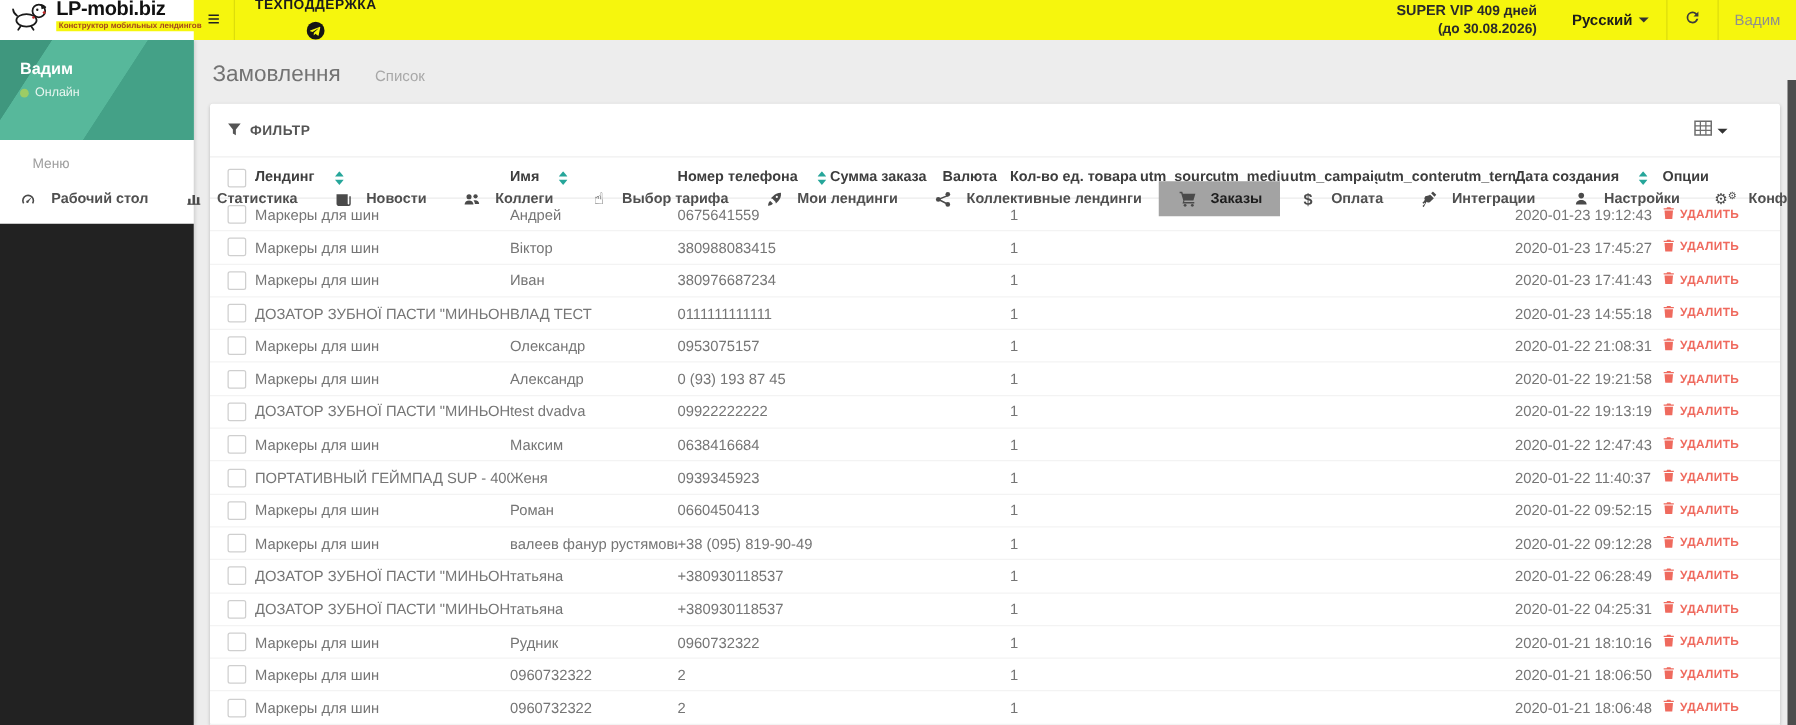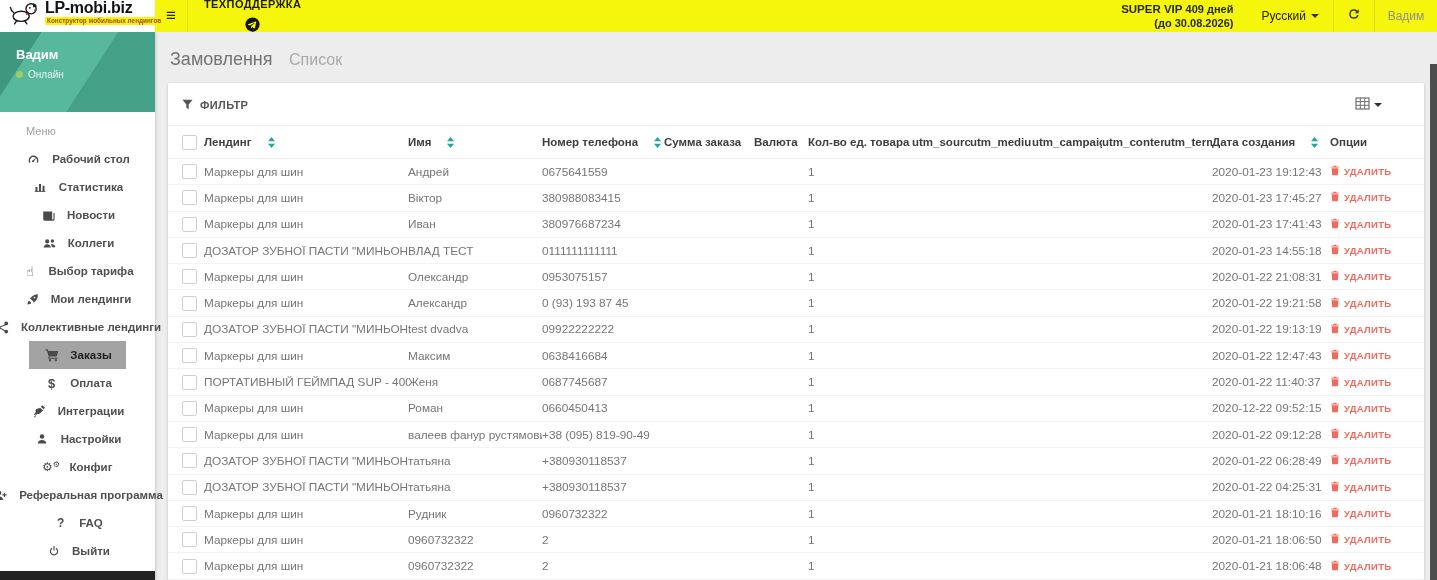--- a/index.html
+++ b/index.html
@@ -11,51 +11,51 @@
   .logo-text { line-height:1; }
   .logo-title { font-weight:bold; font-size:16px; color:#111; letter-spacing:-.3px; }
   .logo-sub { display:block; font-size:6.4px; font-weight:bold; color:#a5481d; background:#f6f60d; padding:1px 2px; margin-top:1px; white-space:nowrap; }
   .ybar { flex:1; display:flex; align-items:center; }
   .hamburger { width:32px; text-align:center; font-size:17px; font-weight:bold; color:#222; cursor:pointer; }
   .ydiv { width:1px; height:32px; background:rgba(0,0,0,.10); }
   .support { display:flex; align-items:center; gap:7px; padding:0 16px; font-size:11px; font-weight:bold; letter-spacing:.4px; color:#1c1c1c; background:none; border:none; cursor:pointer; font-family:inherit;flex-direction:column; }
   .yspacer { flex:1; }
   .vip { text-align:right; font-size:11px; color:#2a2a2a; line-height:1.25; padding-right:14px;font-weight:bold; }
   .vip b { font-size:11.5px; }
-  .lang { display:flex; align-items:center; gap:5px; font-size:12px; font-weight:normal; color:#1c1c1c; padding:0 14px; cursor:pointer; }
+  .lang { display:flex; align-items:center; gap:5px; font-size:12px; font-weight:bold; color:#1c1c1c; padding:0 14px; cursor:pointer; }
   .caret-down { width:0; height:0; border-left:4px solid transparent; border-right:4px solid transparent; border-top:4px solid #333; }
   .refresh-btn { width:40px; display:flex; align-items:center; justify-content:center; cursor:pointer; }
   .top-user { width:62px; text-align:center; font-size:12px; color:#8f8f8f; cursor:pointer; }
 
   
   .shell { display:flex; height:548px; position:relative; }
 
   
   .sidebar { width:155px; flex-shrink:0; background:#ffffff; display:flex; flex-direction:column; box-shadow:1px 0 3px rgba(0,0,0,.15); z-index:3; }
   .profile { height:80px; padding:15px 16px; color:#fff;
     background:
       linear-gradient(123deg, #3f977e 0%, #3f977e 20%, rgba(0,0,0,0) 20.3%),
       linear-gradient(123deg, rgba(0,0,0,0) 57%, #44a187 57.3%),
       #57b89b; }
   .profile-name { font-size:13px; font-weight:bold; }
   .profile-status { display:flex; align-items:center; gap:5px; margin-top:7px; font-size:10px; color:#eaf6f1; }
   .status-dot { width:7px; height:7px; border-radius:50%; background:#9ccc65; }
   .menu-label { font-size:11px; color:#9e9e9e; padding:13px 26px 8px; }
-  .menu { display:flex; flex-direction:column;align-items:center; }
+  .menu { display:flex; flex-direction:row; }
   .menu-item { display:flex; align-items:center; gap:10px; height:28px; padding:0 14px; font-size:11.5px; font-weight:bold; color:#4f4f4f; cursor:pointer; white-space:nowrap; }
   .menu-item.active { background:#a3a3a3; color:#1d1d1d; }
   .mi-icon { width:17px; text-align:center; font-size:12px; color:#4a4a4a; display:flex; justify-content:center; align-items:center; flex-shrink:0; }
   .mi-icon svg { display:block; }
   .sidebar-foot { flex:1; background:#222; margin-top:6px; }
 
   
   .main { flex:1; padding:10px 13px 0 13px; overflow:hidden; }
   .page-head { margin:7px 0 13px 2px; color:#737373; }
   .page-title { font-size:18px; font-weight:normal; display:inline; }
-  .page-sub { font-size:16px; color:#a8a8a8; margin-left:12px; }
+  .page-sub { font-size:12px; color:#a8a8a8; margin-left:23px; }
 
   .card { background:#fff; border-radius:2px; box-shadow:0 1px 3px rgba(0,0,0,.22); }
   .card-toolbar { display:flex; align-items:center; justify-content:space-between; padding:13px 14px 11px; }
   .filter-btn { display:flex; align-items:center; gap:7px; font-size:11px; font-weight:bold; letter-spacing:.4px; color:#555; background:none; border:none; cursor:pointer; font-family:inherit; }
   .grid-btn { display:flex; align-items:center; gap:4px; cursor:pointer; padding-right:28px; }
 
   .grid-row { display:grid; grid-template-columns:30px 204px 134px 122px 90px 54px 104px 58px 62px 70px 62px 48px 118px 1fr; align-items:center; padding:0 14px 0 6px; }
   .thead { height:34px; border-top:1px solid #f0f0f0; border-bottom:1px solid #ececec; }
   .th { font-size:11.5px; font-weight:bold; color:#3d3d3d; display:flex; align-items:center; gap:16px; white-space:nowrap; overflow:hidden; cursor:pointer; }
   .th.nosort { cursor:default; }
@@ -579,21 +579,21 @@
                 <span>УДАЛИТЬ</span>
               </button>
             </div>
           </div>
           <div class="grid-row trow">
             <div class="td-check">
               <div class="checkbox"></div>
             </div>
             <div class="td">ПОРТАТИВНЫЙ ГЕЙМПАД SUP - 400 ИГР В 1</div>
             <div class="td">Женя</div>
-            <div class="td">0687745687</div>
+            <div class="td">0939345923</div>
             <div class="td"></div>
             <div class="td"></div>
             <div class="td">1</div>
             <div class="td"></div>
             <div class="td"></div>
             <div class="td"></div>
             <div class="td"></div>
             <div class="td"></div>
             <div class="td">2020-01-22 11:40:37</div>
             <div class="td">
@@ -614,21 +614,21 @@
             <div class="td">Роман</div>
             <div class="td">0660450413</div>
             <div class="td"></div>
             <div class="td"></div>
             <div class="td">1</div>
             <div class="td"></div>
             <div class="td"></div>
             <div class="td"></div>
             <div class="td"></div>
             <div class="td"></div>
-            <div class="td">2020-12-22 09:52:15</div>
+            <div class="td">2020-01-22 09:52:15</div>
             <div class="td">
               <button class="delete-btn">
                 <span><svg width="10" height="11" viewBox="0 0 16 17" fill="#ef6a5e">
                     <path d="M5.8 1h4.4l.7 1.3h3.6v1.5H1.5V2.3h3.6z"></path>
                     <path d="M2.6 5h10.8l-.9 11H3.5z"></path>
                   </svg></span>
                 <span>УДАЛИТЬ</span>
               </button>
             </div>
           </div>

